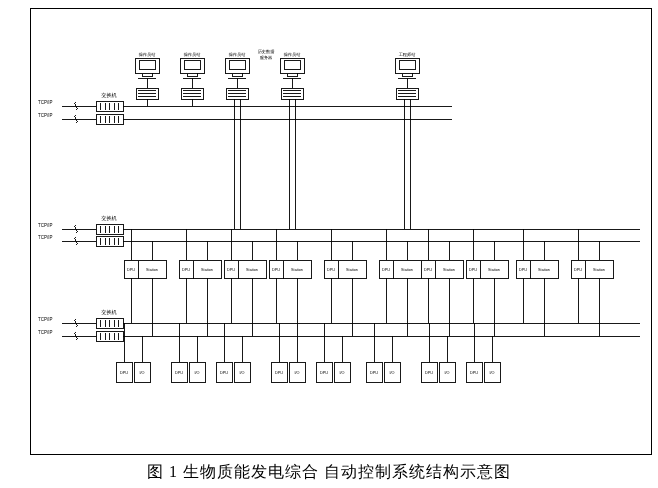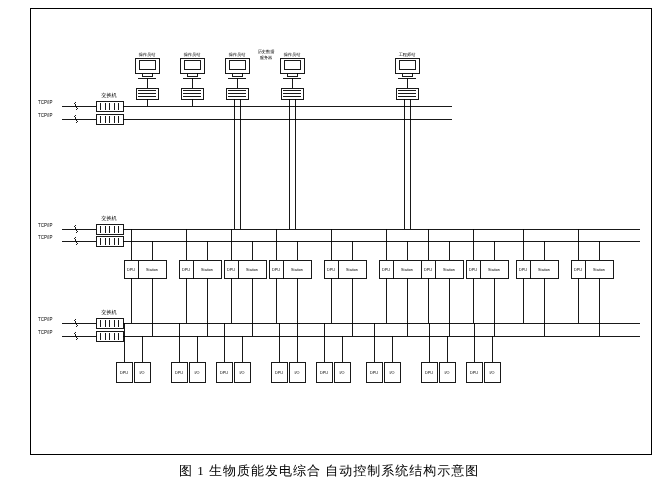--- a/index.html
+++ b/index.html
@@ -2,21 +2,21 @@
 <html><head>
 <meta charset="utf-8">
 <style>
   html,body{margin:0;padding:0;background:#ffffff;}
   body{width:658px;height:488px;position:relative;overflow:hidden;
        font-family:"Liberation Sans",sans-serif;color:#000;}
   .page{width:658px;height:488px;position:relative;}
   svg{display:block;shape-rendering:crispEdges;}
   svg text{shape-rendering:auto;font-family:"Liberation Sans",sans-serif;}
   .caption{position:absolute;left:0;right:0;top:462px;text-align:center;
-           font-family:"Liberation Serif",serif;font-size:13px;color:#000;
+           font-family:"Liberation Serif",serif;font-size:16px;color:#000;
            letter-spacing:1px;}
 </style>
 </head>
 <body>
 
 <div class="page">
   <svg id="diagram-svg" width="658" height="460" viewBox="0 0 658 460">
       <rect x="30" y="8" width="621" height="446" fill="none" stroke="#000000" stroke-width="1"></rect>
       <line x1="62" y1="106" x2="452" y2="106" stroke="#000000" stroke-width="0.9"></line>
       <line x1="62" y1="119" x2="452" y2="119" stroke="#000000" stroke-width="0.9"></line>

